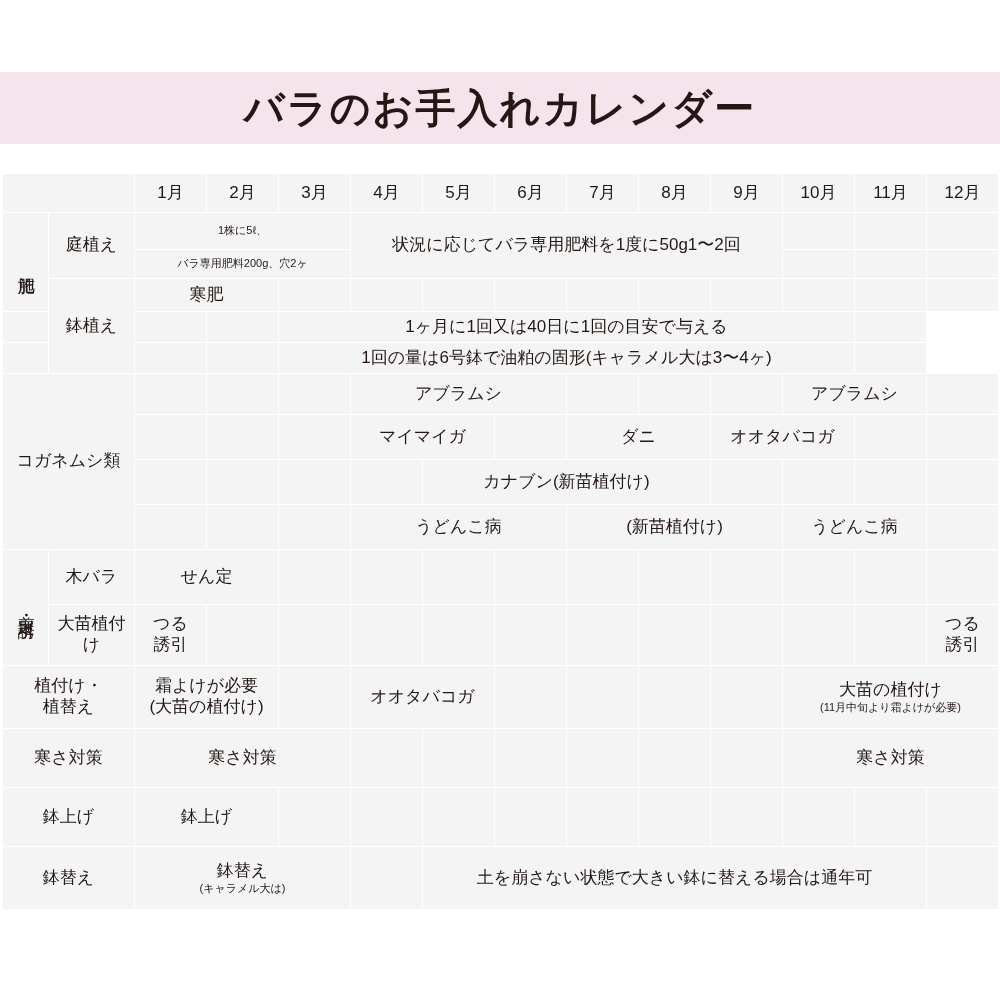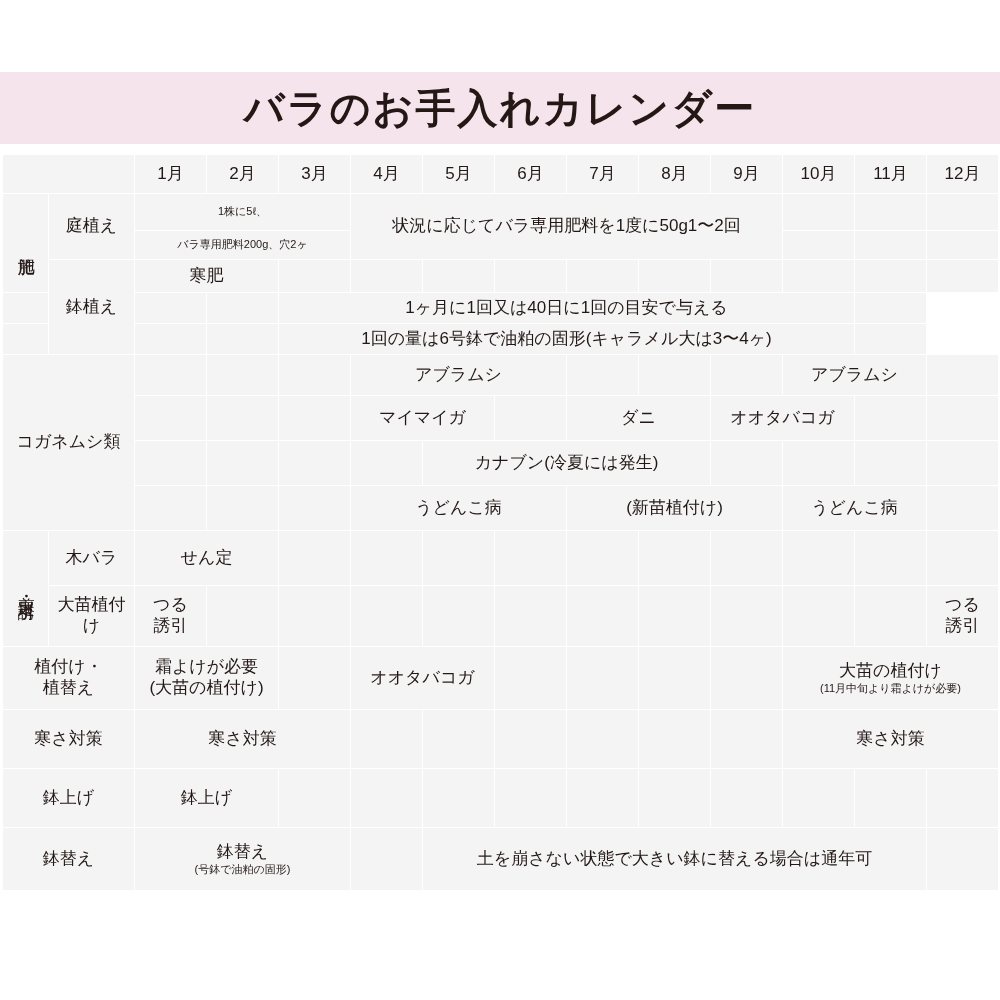--- a/index.html
+++ b/index.html
@@ -41,21 +41,21 @@
     font-size: 40px;
     font-weight: bold;
     letter-spacing: 2px;
     color: #231815;
   }
 
   
   .cal {
     position: absolute;
     left: 2px;
-    top: 154px;
+    top: 173px;
     width: 996px;
     border-collapse: collapse;
     table-layout: fixed;
   }
   .cal td, .cal th {
     border: 1px solid #ffffff;
     padding: 0;
     text-align: center;
     vertical-align: middle;
     font-size: 17px;
@@ -248,21 +248,21 @@
       </td>
       <td class="c-alt"></td>
       <td class="c-empty"></td>
     </tr>
     <tr>
       <td class="c-empty"></td>
       <td class="c-alt"></td>
       <td class="c-empty"></td>
       <td class="c-empty"></td>
       <td class="c-pink1" colspan="4" style="height:44px">
-        <span class="txt nowrap">カナブン(冷夏には発生)</span>
+        <span class="txt nowrap">カナブン(新苗植付け)</span>
       </td>
       <td class="c-empty"></td>
       <td class="c-empty"></td>
       <td class="c-alt"></td>
       <td class="c-empty"></td>
     </tr>
     <tr>
       <td class="c-empty"></td>
       <td class="c-alt"></td>
       <td class="c-empty"></td>
@@ -372,21 +372,21 @@
       <td class="c-alt"></td>
       <td class="c-empty"></td>
       <td class="c-alt"></td>
       <td class="c-empty"></td>
     </tr>
 
     <tr>
       <td class="rowlabel" colspan="2">鉢替え</td>
       <td class="c-pink2" colspan="3" style="height:62px">
         <span class="txt">鉢替え</span>
-        <span class="txt small">(号鉢で油粕の固形)</span>
+        <span class="txt small">(キャラメル大は)</span>
       </td>
       <td class="c-empty"></td>
       <td class="c-pink1" colspan="7">
         <span class="txt nowrap">土を崩さない状態で大きい鉢に替える場合は通年可</span>
       </td>
       <td class="c-empty"></td>
     </tr>
   </tbody>
     </table>
 

